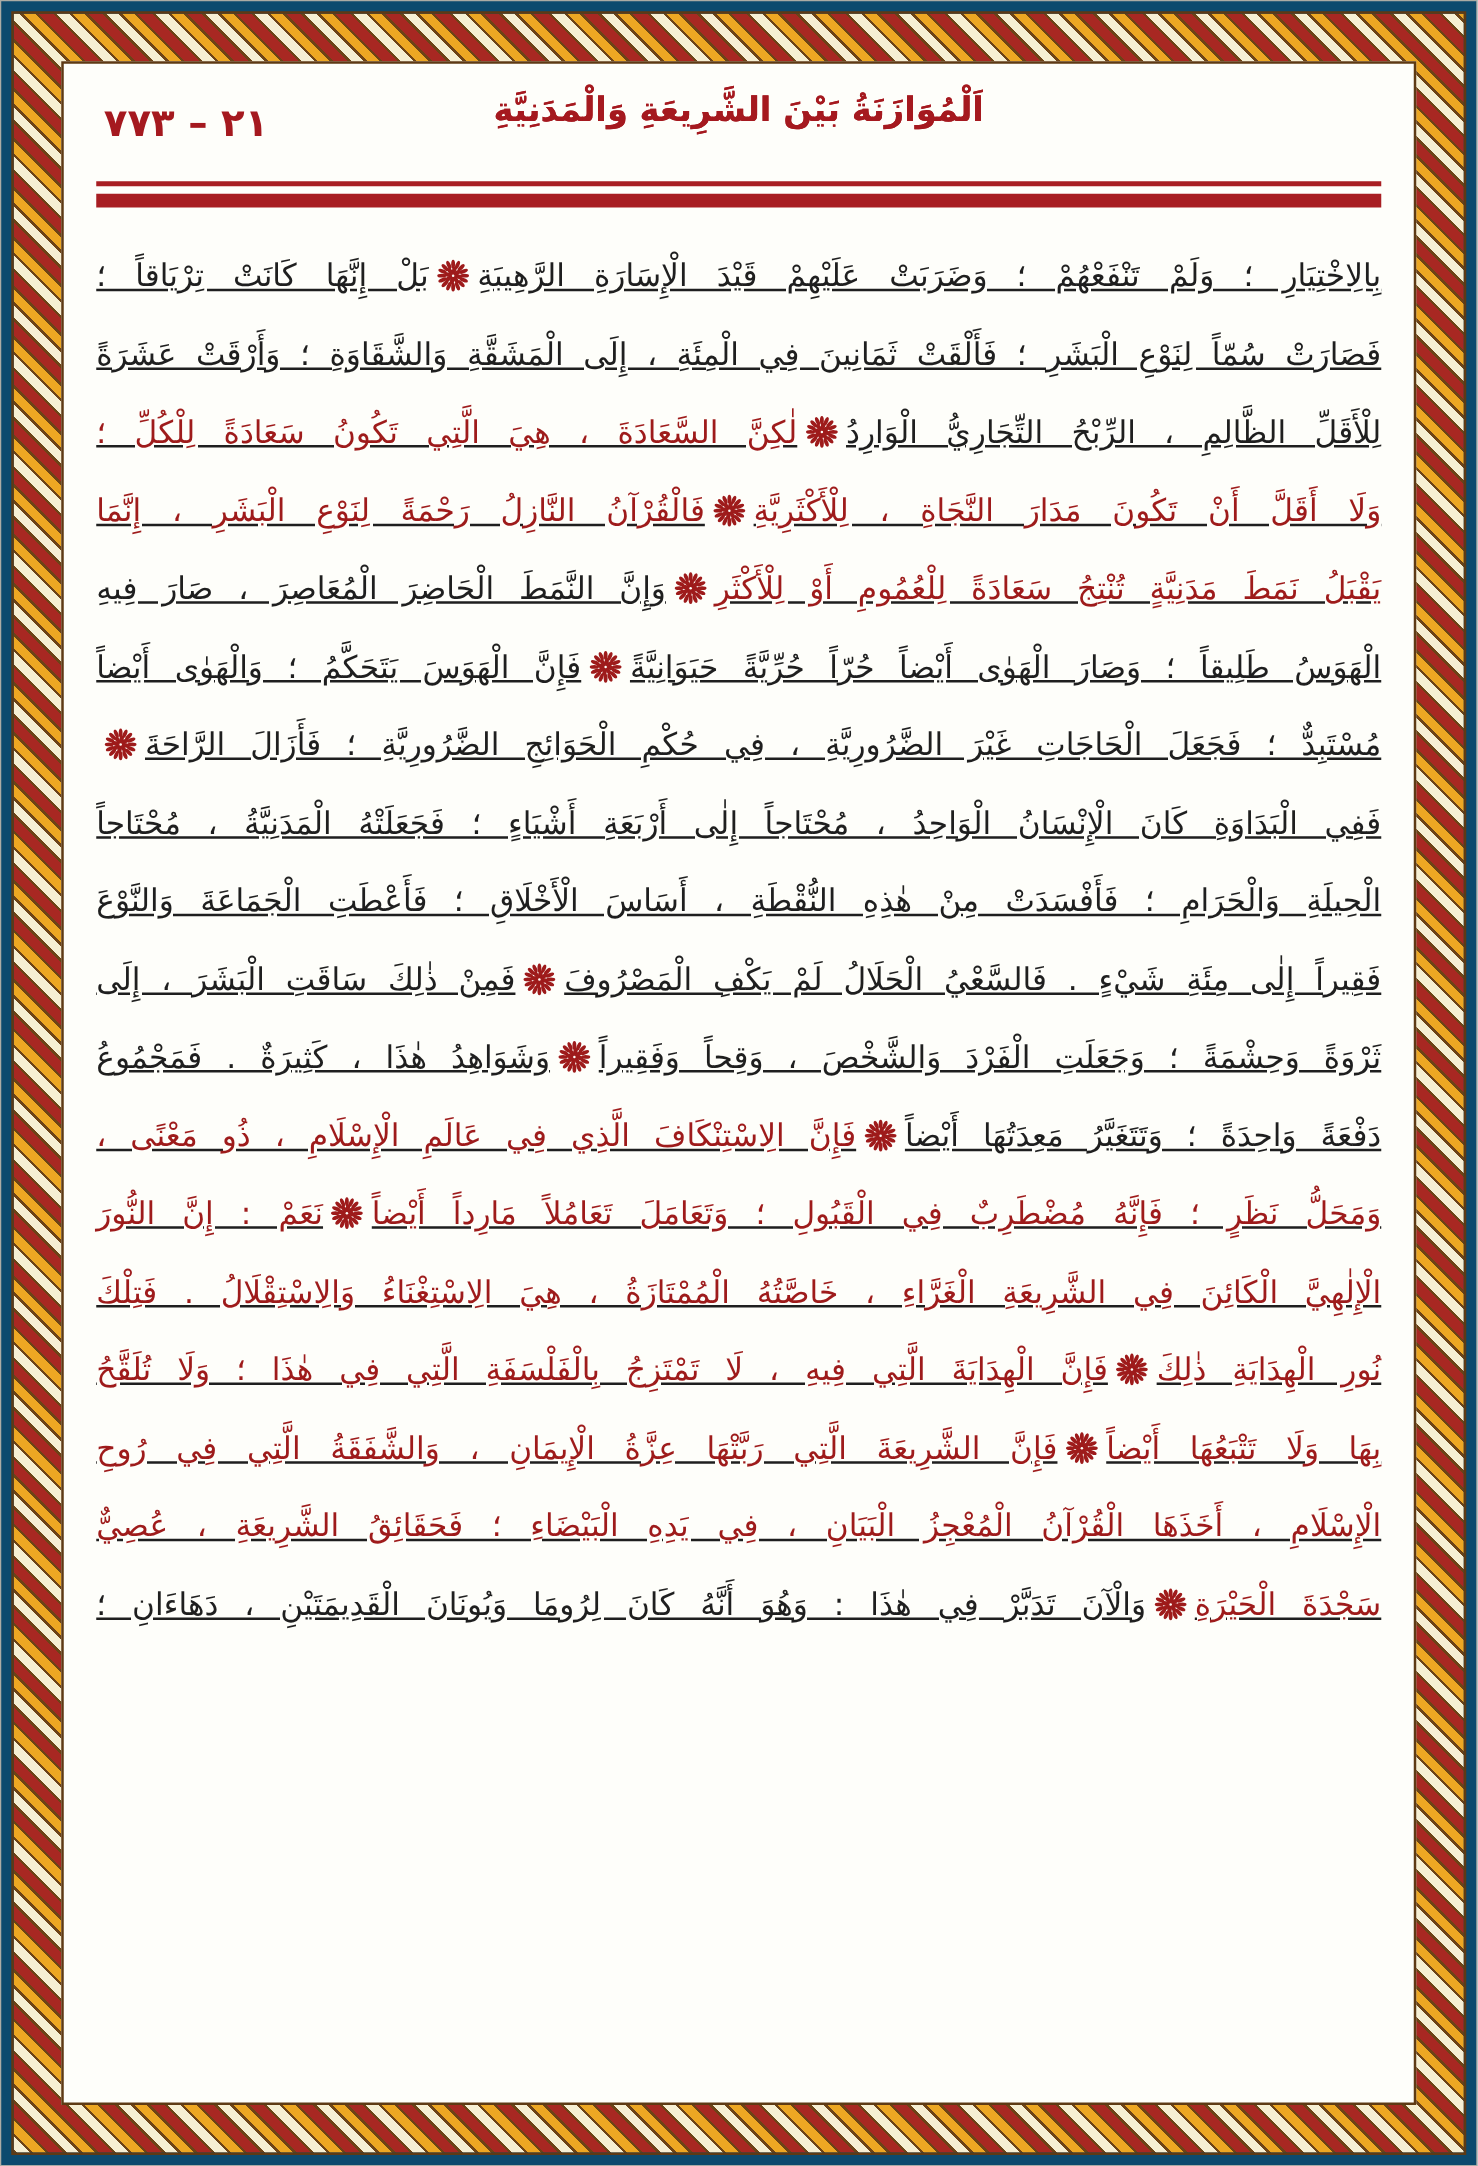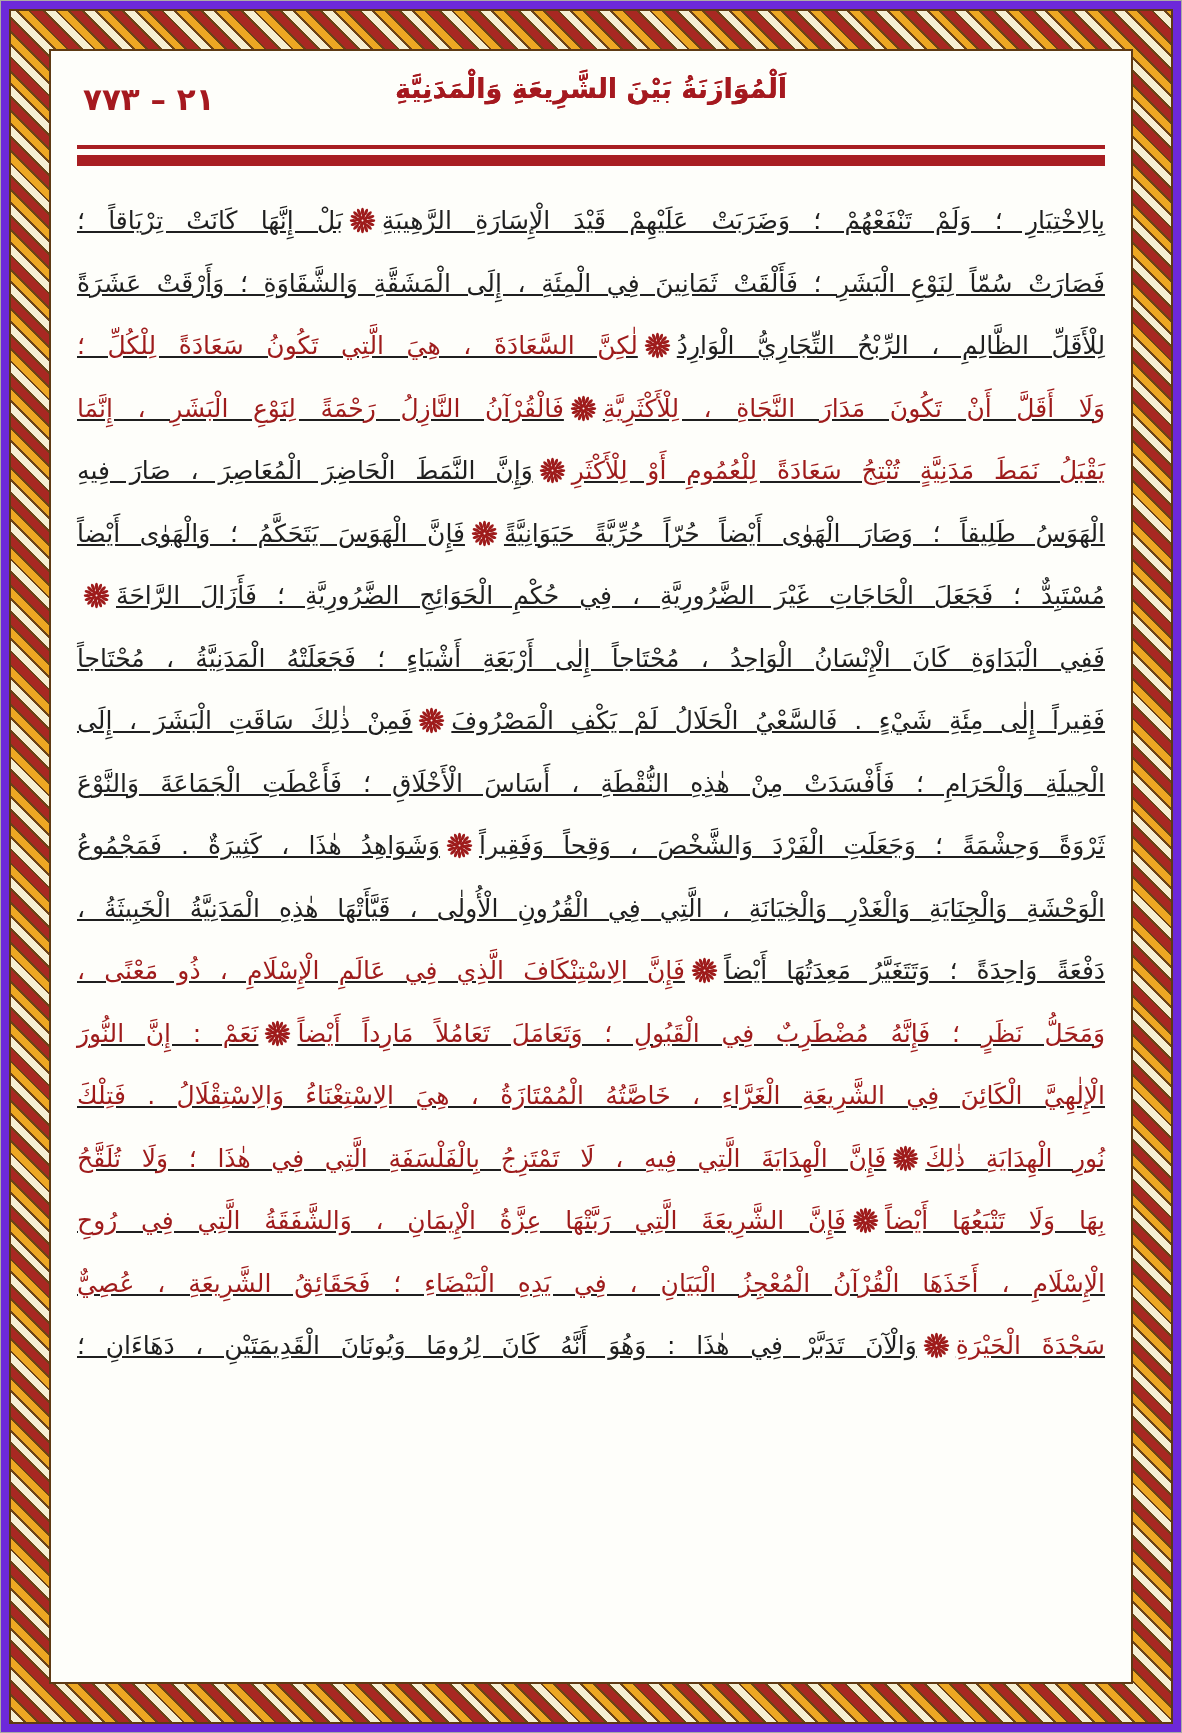--- a/index.html
+++ b/index.html
@@ -1,19 +1,19 @@
 <!DOCTYPE html>
 <html lang="ar"><head>
 <meta charset="utf-8">
 <style>
   html,body{margin:0;padding:0;background:#e9e9e2;}
   *{box-sizing:border-box;}
   .frame{
     width:1182px;height:1733px;
-    background:#6d28d9;
+    background:#0c4a6e;
     border:1px solid #ababa4;
     padding:8px;
     font-family:"DejaVu Sans","Liberation Sans",sans-serif;
   }
   .chain{
     width:100%;height:100%;
     border:2px solid #5e3a14;
     background:
       repeating-linear-gradient(45deg,
         #6d4316 0 2px,
@@ -258,20 +258,21 @@
                 <ellipse cx="13.5" cy="9.2" rx="1.7" ry="2.9" fill="#9e1b1b" transform="rotate(101 13.5 13.5)"></ellipse>
                 <ellipse cx="13.5" cy="9.2" rx="1.7" ry="2.9" fill="#9e1b1b" transform="rotate(146 13.5 13.5)"></ellipse>
                 <ellipse cx="13.5" cy="9.2" rx="1.7" ry="2.9" fill="#9e1b1b" transform="rotate(191 13.5 13.5)"></ellipse>
                 <ellipse cx="13.5" cy="9.2" rx="1.7" ry="2.9" fill="#9e1b1b" transform="rotate(236 13.5 13.5)"></ellipse>
                 <ellipse cx="13.5" cy="9.2" rx="1.7" ry="2.9" fill="#9e1b1b" transform="rotate(281 13.5 13.5)"></ellipse>
                 <ellipse cx="13.5" cy="9.2" rx="1.7" ry="2.9" fill="#9e1b1b" transform="rotate(326 13.5 13.5)"></ellipse>
    <circle cx="13.5" cy="13.5" r="2.6" fill="#9e1b1b"></circle>
    <circle cx="13.5" cy="13.5" r="1.0" fill="#fefefa"></circle>
               </svg></span></div>
           <div class="line"><span class="seg-dark">فَفِي الْبَدَاوَةِ كَانَ الْإِنْسَانُ الْوَاحِدُ ، مُحْتَاجاً إِلٰى أَرْبَعَةِ أَشْيَاءٍ ؛ فَجَعَلَتْهُ الْمَدَنِيَّةُ ، مُحْتَاجاً</span></div>
+          <div class="line"><span class="seg-dark">الْحِيلَةِ وَالْحَرَامِ ؛ فَأَفْسَدَتْ مِنْ هٰذِهِ النُّقْطَةِ ، أَسَاسَ الْأَخْلَاقِ ؛ فَأَعْطَتِ الْجَمَاعَةَ وَالنَّوْعَ</span></div>
           <div class="line"><span class="seg-dark">فَقِيراً إِلٰى مِئَةِ شَيْءٍ . فَالسَّعْيُ الْحَلَالُ لَمْ يَكْفِ الْمَصْرُوفَ</span><span class="rosette"><svg viewBox="0 0 27 27" xmlns="http://www.w3.org/2000/svg">
                 <ellipse cx="13.5" cy="4.4" rx="1.55" ry="3.6" fill="#9e1b1b" transform="rotate(0 13.5 13.5)"></ellipse>
                 <ellipse cx="13.5" cy="4.4" rx="1.55" ry="3.6" fill="#9e1b1b" transform="rotate(22.5 13.5 13.5)"></ellipse>
                 <ellipse cx="13.5" cy="4.4" rx="1.55" ry="3.6" fill="#9e1b1b" transform="rotate(45 13.5 13.5)"></ellipse>
                 <ellipse cx="13.5" cy="4.4" rx="1.55" ry="3.6" fill="#9e1b1b" transform="rotate(67.5 13.5 13.5)"></ellipse>
                 <ellipse cx="13.5" cy="4.4" rx="1.55" ry="3.6" fill="#9e1b1b" transform="rotate(90 13.5 13.5)"></ellipse>
                 <ellipse cx="13.5" cy="4.4" rx="1.55" ry="3.6" fill="#9e1b1b" transform="rotate(112.5 13.5 13.5)"></ellipse>
                 <ellipse cx="13.5" cy="4.4" rx="1.55" ry="3.6" fill="#9e1b1b" transform="rotate(135 13.5 13.5)"></ellipse>
                 <ellipse cx="13.5" cy="4.4" rx="1.55" ry="3.6" fill="#9e1b1b" transform="rotate(157.5 13.5 13.5)"></ellipse>
                 <ellipse cx="13.5" cy="4.4" rx="1.55" ry="3.6" fill="#9e1b1b" transform="rotate(180 13.5 13.5)"></ellipse>
@@ -286,21 +287,20 @@
                 <ellipse cx="13.5" cy="9.2" rx="1.7" ry="2.9" fill="#9e1b1b" transform="rotate(56 13.5 13.5)"></ellipse>
                 <ellipse cx="13.5" cy="9.2" rx="1.7" ry="2.9" fill="#9e1b1b" transform="rotate(101 13.5 13.5)"></ellipse>
                 <ellipse cx="13.5" cy="9.2" rx="1.7" ry="2.9" fill="#9e1b1b" transform="rotate(146 13.5 13.5)"></ellipse>
                 <ellipse cx="13.5" cy="9.2" rx="1.7" ry="2.9" fill="#9e1b1b" transform="rotate(191 13.5 13.5)"></ellipse>
                 <ellipse cx="13.5" cy="9.2" rx="1.7" ry="2.9" fill="#9e1b1b" transform="rotate(236 13.5 13.5)"></ellipse>
                 <ellipse cx="13.5" cy="9.2" rx="1.7" ry="2.9" fill="#9e1b1b" transform="rotate(281 13.5 13.5)"></ellipse>
                 <ellipse cx="13.5" cy="9.2" rx="1.7" ry="2.9" fill="#9e1b1b" transform="rotate(326 13.5 13.5)"></ellipse>
    <circle cx="13.5" cy="13.5" r="2.6" fill="#9e1b1b"></circle>
    <circle cx="13.5" cy="13.5" r="1.0" fill="#fefefa"></circle>
               </svg></span><span class="seg-dark">فَمِنْ ذٰلِكَ سَاقَتِ الْبَشَرَ ، إِلَى</span></div>
-          <div class="line"><span class="seg-dark">الْحِيلَةِ وَالْحَرَامِ ؛ فَأَفْسَدَتْ مِنْ هٰذِهِ النُّقْطَةِ ، أَسَاسَ الْأَخْلَاقِ ؛ فَأَعْطَتِ الْجَمَاعَةَ وَالنَّوْعَ</span></div>
           <div class="line"><span class="seg-dark">ثَرْوَةً وَحِشْمَةً ؛ وَجَعَلَتِ الْفَرْدَ وَالشَّخْصَ ، وَقِحاً وَفَقِيراً</span><span class="rosette"><svg viewBox="0 0 27 27" xmlns="http://www.w3.org/2000/svg">
                 <ellipse cx="13.5" cy="4.4" rx="1.55" ry="3.6" fill="#9e1b1b" transform="rotate(0 13.5 13.5)"></ellipse>
                 <ellipse cx="13.5" cy="4.4" rx="1.55" ry="3.6" fill="#9e1b1b" transform="rotate(22.5 13.5 13.5)"></ellipse>
                 <ellipse cx="13.5" cy="4.4" rx="1.55" ry="3.6" fill="#9e1b1b" transform="rotate(45 13.5 13.5)"></ellipse>
                 <ellipse cx="13.5" cy="4.4" rx="1.55" ry="3.6" fill="#9e1b1b" transform="rotate(67.5 13.5 13.5)"></ellipse>
                 <ellipse cx="13.5" cy="4.4" rx="1.55" ry="3.6" fill="#9e1b1b" transform="rotate(90 13.5 13.5)"></ellipse>
                 <ellipse cx="13.5" cy="4.4" rx="1.55" ry="3.6" fill="#9e1b1b" transform="rotate(112.5 13.5 13.5)"></ellipse>
                 <ellipse cx="13.5" cy="4.4" rx="1.55" ry="3.6" fill="#9e1b1b" transform="rotate(135 13.5 13.5)"></ellipse>
                 <ellipse cx="13.5" cy="4.4" rx="1.55" ry="3.6" fill="#9e1b1b" transform="rotate(157.5 13.5 13.5)"></ellipse>
                 <ellipse cx="13.5" cy="4.4" rx="1.55" ry="3.6" fill="#9e1b1b" transform="rotate(180 13.5 13.5)"></ellipse>
@@ -315,21 +315,20 @@
                 <ellipse cx="13.5" cy="9.2" rx="1.7" ry="2.9" fill="#9e1b1b" transform="rotate(56 13.5 13.5)"></ellipse>
                 <ellipse cx="13.5" cy="9.2" rx="1.7" ry="2.9" fill="#9e1b1b" transform="rotate(101 13.5 13.5)"></ellipse>
                 <ellipse cx="13.5" cy="9.2" rx="1.7" ry="2.9" fill="#9e1b1b" transform="rotate(146 13.5 13.5)"></ellipse>
                 <ellipse cx="13.5" cy="9.2" rx="1.7" ry="2.9" fill="#9e1b1b" transform="rotate(191 13.5 13.5)"></ellipse>
                 <ellipse cx="13.5" cy="9.2" rx="1.7" ry="2.9" fill="#9e1b1b" transform="rotate(236 13.5 13.5)"></ellipse>
                 <ellipse cx="13.5" cy="9.2" rx="1.7" ry="2.9" fill="#9e1b1b" transform="rotate(281 13.5 13.5)"></ellipse>
                 <ellipse cx="13.5" cy="9.2" rx="1.7" ry="2.9" fill="#9e1b1b" transform="rotate(326 13.5 13.5)"></ellipse>
    <circle cx="13.5" cy="13.5" r="2.6" fill="#9e1b1b"></circle>
    <circle cx="13.5" cy="13.5" r="1.0" fill="#fefefa"></circle>
               </svg></span><span class="seg-dark">وَشَوَاهِدُ هٰذَا ، كَثِيرَةٌ . فَمَجْمُوعُ</span></div>
-          <div class="line"><span class="seg-dark">الْوَحْشَةِ وَالْجِنَايَةِ وَالْغَدْرِ وَالْخِيَانَةِ ، الَّتِي فِي الْقُرُونِ الْأُولٰى ، قَيَّأَتْهَا هٰذِهِ الْمَدَنِيَّةُ الْخَبِيثَةُ ،</span></div>
           <div class="line"><span class="seg-dark">دَفْعَةً وَاحِدَةً ؛ وَتَتَغَيَّرُ مَعِدَتُهَا أَيْضاً</span><span class="rosette"><svg viewBox="0 0 27 27" xmlns="http://www.w3.org/2000/svg">
                 <ellipse cx="13.5" cy="4.4" rx="1.55" ry="3.6" fill="#9e1b1b" transform="rotate(0 13.5 13.5)"></ellipse>
                 <ellipse cx="13.5" cy="4.4" rx="1.55" ry="3.6" fill="#9e1b1b" transform="rotate(22.5 13.5 13.5)"></ellipse>
                 <ellipse cx="13.5" cy="4.4" rx="1.55" ry="3.6" fill="#9e1b1b" transform="rotate(45 13.5 13.5)"></ellipse>
                 <ellipse cx="13.5" cy="4.4" rx="1.55" ry="3.6" fill="#9e1b1b" transform="rotate(67.5 13.5 13.5)"></ellipse>
                 <ellipse cx="13.5" cy="4.4" rx="1.55" ry="3.6" fill="#9e1b1b" transform="rotate(90 13.5 13.5)"></ellipse>
                 <ellipse cx="13.5" cy="4.4" rx="1.55" ry="3.6" fill="#9e1b1b" transform="rotate(112.5 13.5 13.5)"></ellipse>
                 <ellipse cx="13.5" cy="4.4" rx="1.55" ry="3.6" fill="#9e1b1b" transform="rotate(135 13.5 13.5)"></ellipse>
                 <ellipse cx="13.5" cy="4.4" rx="1.55" ry="3.6" fill="#9e1b1b" transform="rotate(157.5 13.5 13.5)"></ellipse>
                 <ellipse cx="13.5" cy="4.4" rx="1.55" ry="3.6" fill="#9e1b1b" transform="rotate(180 13.5 13.5)"></ellipse>

